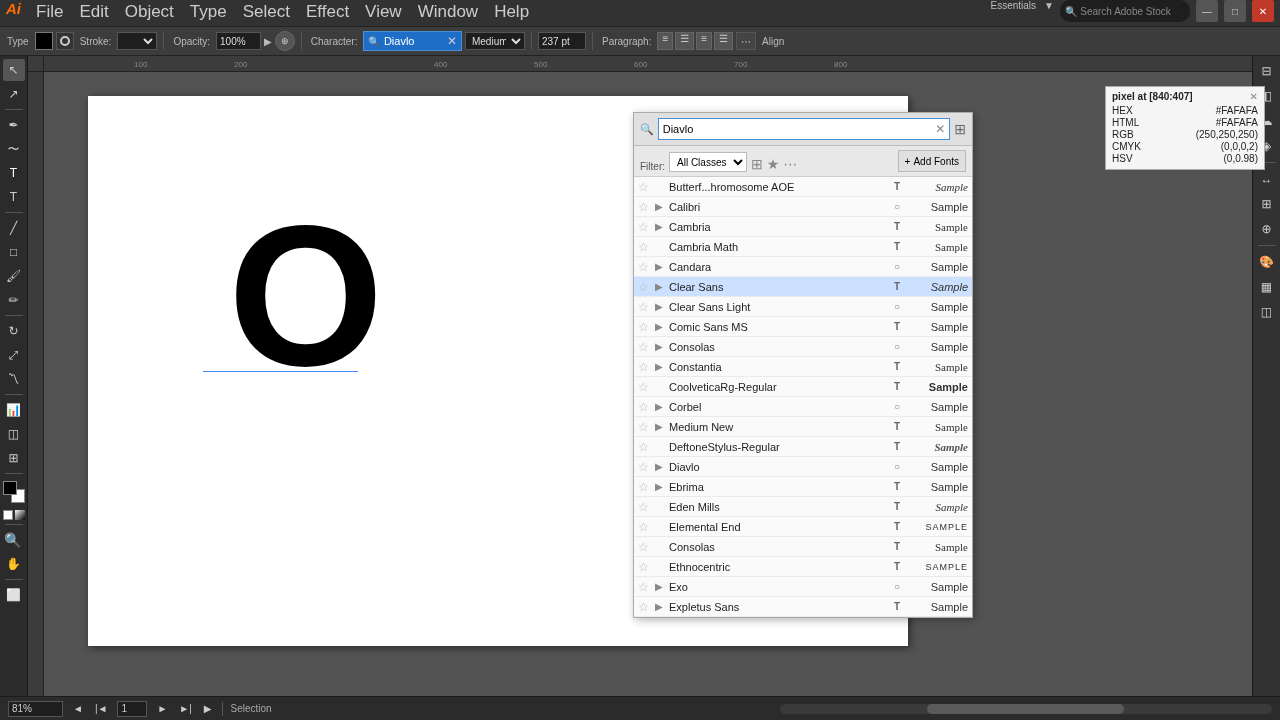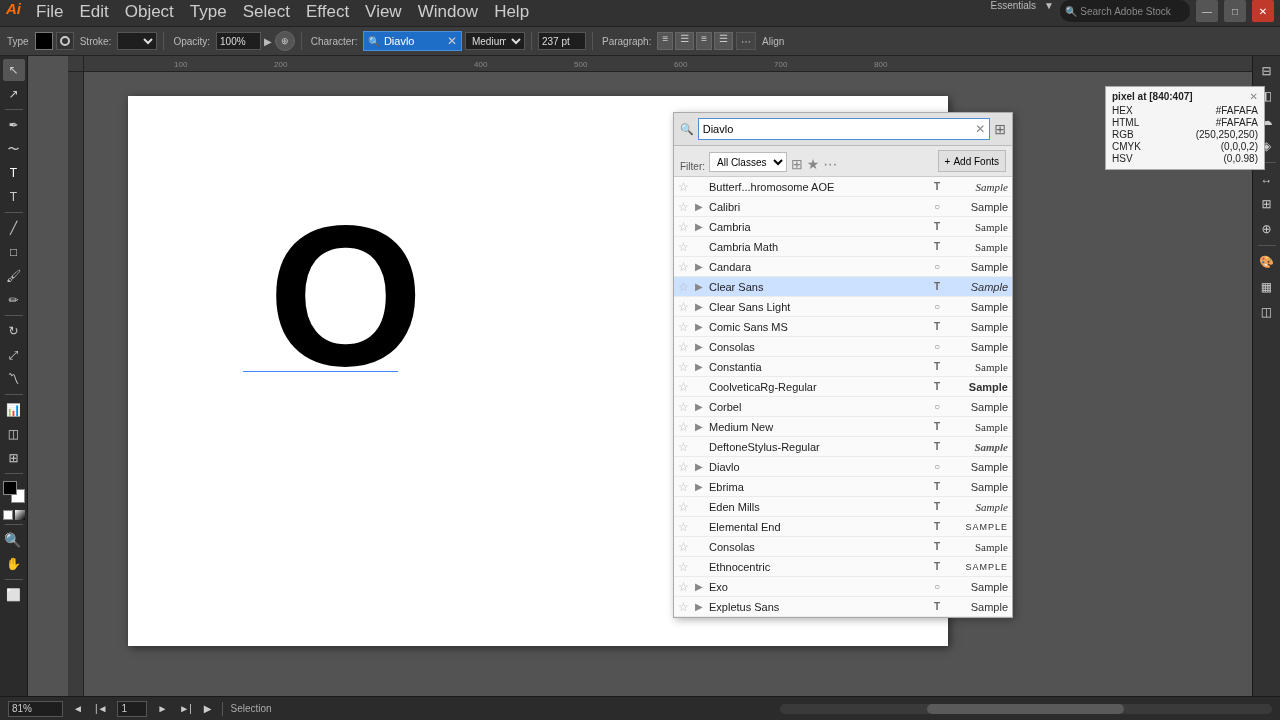--- a/index.html
+++ b/index.html
@@ -30,21 +30,21 @@
     
     #left-panel { width: 28px; background: #2b2b2b; border-right: 1px solid #1a1a1a; display: flex; flex-direction: column; align-items: center; padding: 3px 0; gap: 2px; }
     .tool-btn { width: 22px; height: 22px; display: flex; align-items: center; justify-content: center; color: #ccc; font-size: 12px; cursor: pointer; border-radius: 2px; }
     .tool-btn:hover, .tool-btn.active { background: #555; }
     .tool-sep { width: 18px; height: 1px; background: #555; margin: 2px 0; }
     .tool-color-stack { position: relative; width: 22px; height: 22px; margin: 3px 0; }
     .color-fg { position: absolute; top: 0; left: 0; width: 14px; height: 14px; background: #000; border: 1px solid #888; }
     .color-bg { position: absolute; bottom: 0; right: 0; width: 14px; height: 14px; background: #fff; border: 1px solid #888; }
 
     
-    #canvas-area { flex: 1; background: #535353; position: relative; overflow: hidden; margin-left: 40px; }
+    #canvas-area { flex: 1; background: #535353; position: relative; overflow: hidden; }
     .ruler-h { position: absolute; top: 0; left: 16px; right: 0; height: 16px; background: #3c3c3c; border-bottom: 1px solid #222; display: flex; align-items: flex-end; }
     .ruler-v { position: absolute; top: 16px; left: 0; width: 16px; bottom: 0; background: #3c3c3c; border-right: 1px solid #222; }
     .ruler-corner { position: absolute; top: 0; left: 0; width: 16px; height: 16px; background: #3c3c3c; border-right: 1px solid #222; border-bottom: 1px solid #222; }
     .canvas-doc { position: absolute; top: 40px; left: 60px; width: 820px; height: 550px; background: #fff; box-shadow: 2px 2px 8px rgba(0,0,0,0.5); }
     .ruler-tick { color: #888; font-size: 8px; position: absolute; }
 
     
     .big-letter { position: absolute; top: 100px; left: 140px; font-size: 200px; font-weight: 900; color: #000; font-family: 'Arial Black', sans-serif; line-height: 1; }
     .text-baseline { position: absolute; top: 275px; left: 115px; width: 155px; height: 1px; background: #4488ff; }
 

